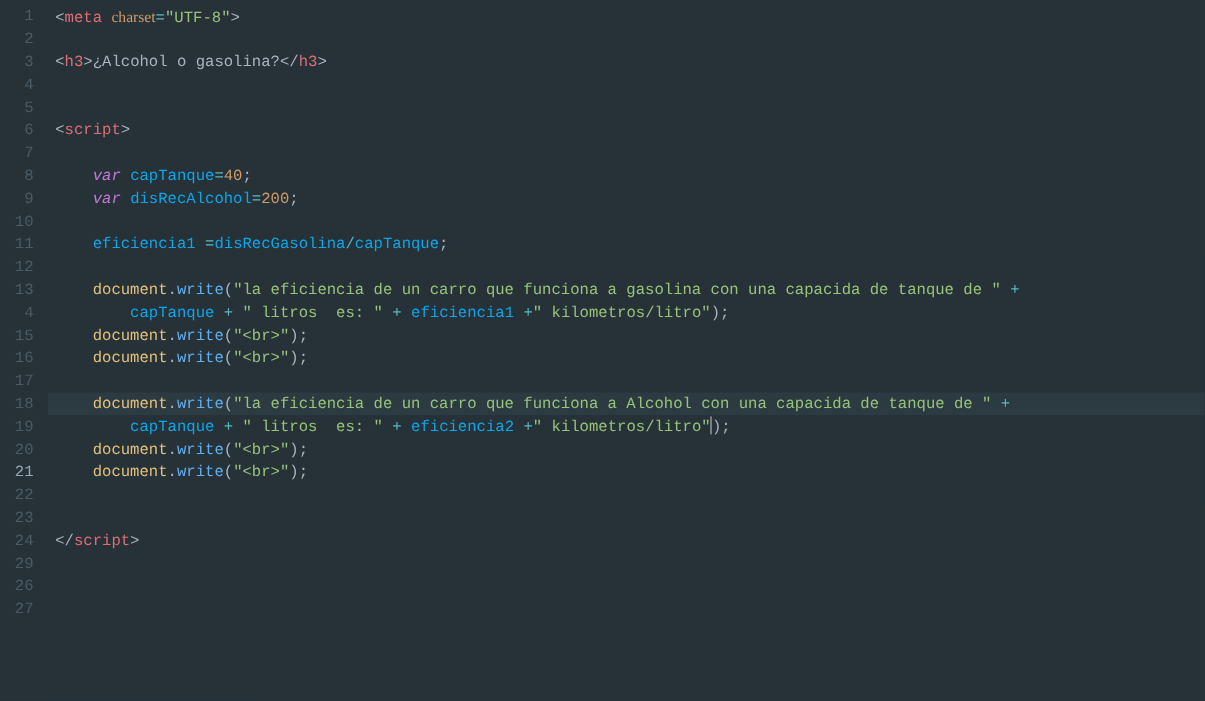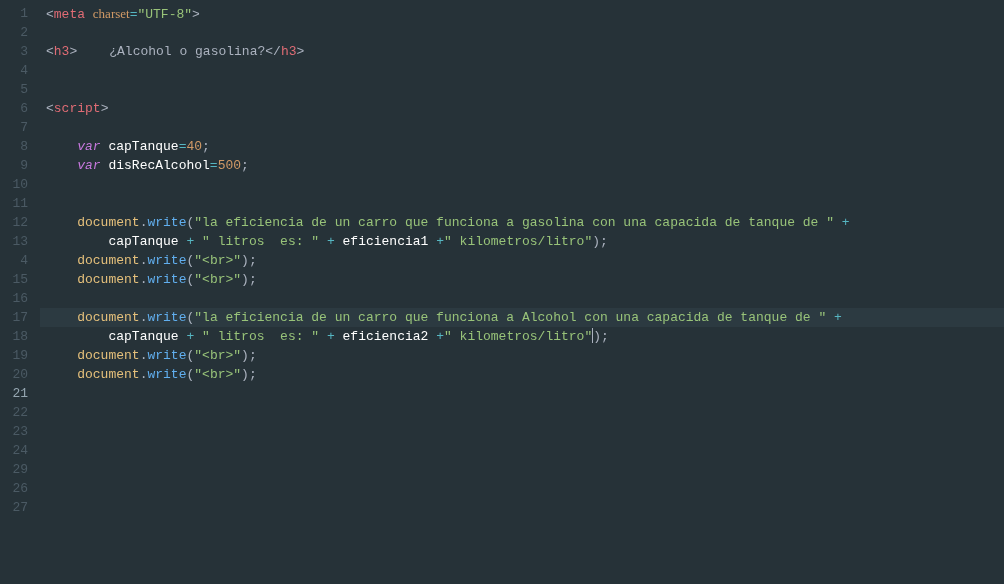--- a/index.html
+++ b/index.html
@@ -41,23 +41,23 @@
     padding-left: 6px;
     position: relative;
   }
   .line.active {
     background: #2c3a41;
   }
   .tag-punc { color: #abb2bf; }
   .tag-name { color: #e06c75; }
   .attr-name { color: #d19a66; font-family: Liberation Serif, serif; }
   .punc { color: #abb2bf; }
-  .text-content { color: #abb2bf; margin-left: 32px; }
+  .text-content { color: #abb2bf; }
   .keyword { color: #c678dd; font-style: italic; }
-  .variable { color: #ffffff; }
+  .variable { color: #0ea5e9; }
   .operator { color: #56b6c2; }
   .number { color: #d19a66; }
   .obj { color: #e5c07b; }
   .method { color: #61afef; }
   .string { color: #98c379; }
   .cursor {
     display: inline-block;
     width: 1px;
     height: 15px;
     background: #abb2bf;
@@ -102,30 +102,32 @@
 
   <div class="code">
     <div class="line"><span class="tag-punc">&lt;</span><span class="tag-name">meta</span> <span class="attr-name">charset</span><span class="operator">=</span><span class="string">"UTF-8"</span><span class="tag-punc">&gt;</span></div>
     <div class="line"></div>
     <div class="line"><span class="tag-punc">&lt;</span><span class="tag-name">h3</span><span class="tag-punc">&gt;</span><span class="text-content">¿Alcohol o gasolina?</span><span class="tag-punc">&lt;/</span><span class="tag-name">h3</span><span class="tag-punc">&gt;</span></div>
     <div class="line"></div>
     <div class="line"></div>
     <div class="line"><span class="tag-punc">&lt;</span><span class="tag-name">script</span><span class="tag-punc">&gt;</span></div>
     <div class="line"></div>
     <div class="line">    <span class="keyword">var</span> <span class="variable">capTanque</span><span class="operator">=</span><span class="number">40</span><span class="punc">;</span></div>
-    <div class="line">    <span class="keyword">var</span> <span class="variable">disRecAlcohol</span><span class="operator">=</span><span class="number">500</span><span class="punc">;</span></div>
+    <div class="line">    <span class="keyword">var</span> <span class="variable">disRecAlcohol</span><span class="operator">=</span><span class="number">200</span><span class="punc">;</span></div>
     <div class="line"></div>
+    <div class="line">    <span class="variable">eficiencia1</span> <span class="operator">=</span><span class="variable">disRecGasolina</span><span class="operator">/</span><span class="variable">capTanque</span><span class="punc">;</span></div>
     <div class="line"></div>
     <div class="line">    <span class="obj">document</span><span class="punc">.</span><span class="method">write</span><span class="punc">(</span><span class="string">"la eficiencia de un carro que funciona a gasolina con una capacida de tanque de "</span> <span class="operator">+</span>
         <span class="variable">capTanque</span> <span class="operator">+</span> <span class="string">" litros  es: "</span> <span class="operator">+</span> <span class="variable">eficiencia1</span> <span class="operator">+</span><span class="string">" kilometros/litro"</span><span class="punc">);</span></div>
     <div class="line"></div>
     <div class="line">    <span class="obj">document</span><span class="punc">.</span><span class="method">write</span><span class="punc">(</span><span class="string">"&lt;br&gt;"</span><span class="punc">);</span></div>
     <div class="line">    <span class="obj">document</span><span class="punc">.</span><span class="method">write</span><span class="punc">(</span><span class="string">"&lt;br&gt;"</span><span class="punc">);</span></div>
     <div class="line"></div>
     <div class="line active">    <span class="obj">document</span><span class="punc">.</span><span class="method">write</span><span class="punc">(</span><span class="string">"la eficiencia de un carro que funciona a Alcohol con una capacida de tanque de "</span> <span class="operator">+</span>
         <span class="variable">capTanque</span> <span class="operator">+</span> <span class="string">" litros  es: "</span> <span class="operator">+</span> <span class="variable">eficiencia2</span> <span class="operator">+</span><span class="string">" kilometros/litro"</span><span class="cursor"></span><span class="punc">);</span></div>
     <div class="line"></div>
     <div class="line">    <span class="obj">document</span><span class="punc">.</span><span class="method">write</span><span class="punc">(</span><span class="string">"&lt;br&gt;"</span><span class="punc">);</span></div>
     <div class="line">    <span class="obj">document</span><span class="punc">.</span><span class="method">write</span><span class="punc">(</span><span class="string">"&lt;br&gt;"</span><span class="punc">);</span></div>
     <div class="line"></div>
     <div class="line"></div>
+    <div class="line"><span class="tag-punc">&lt;/</span><span class="tag-name">script</span><span class="tag-punc">&gt;</span></div>
   </div>
 </div>
 
 </body></html>

